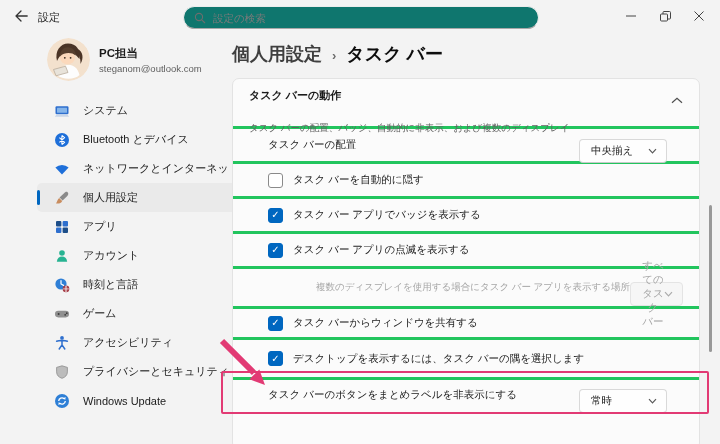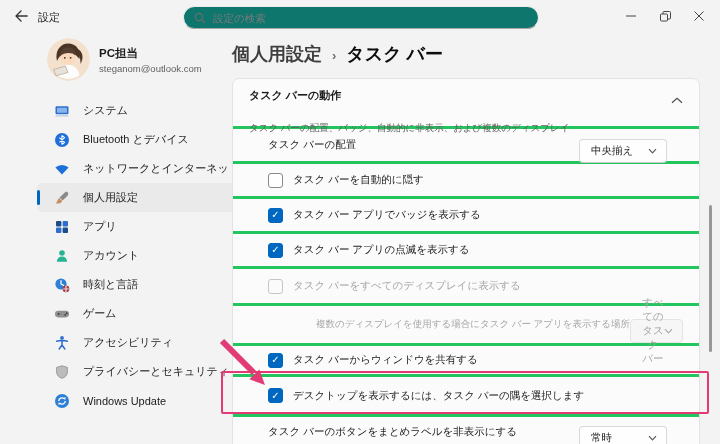--- a/index.html
+++ b/index.html
@@ -288,24 +288,20 @@
       <div class="row h35">
         <span class="checkbox checked">✓</span>
         <span class="row-label">タスク バー アプリでバッジを表示する</span>
       </div>
 
       <div class="row h35">
         <span class="checkbox checked">✓</span>
         <span class="row-label">タスク バー アプリの点滅を表示する</span>
       </div>
 
-      <div class="row h37 disabled">
-        <span class="checkbox"></span>
-        <span class="row-label">タスク バーをすべてのディスプレイに表示する</span>
-      </div>
 
       <div class="row h40 disabled compact">
         <span class="row-label">複数のディスプレイを使用する場合にタスク バー アプリを表示する場所</span>
         <button class="dropdown wide">
           <span>すべてのタスク バー</span>
           <svg class="chev" width="9" height="6" viewBox="0 0 9 6">
               <path d="M1 1.2 L4.5 4.8 L8 1.2" stroke="#ababab" stroke-width="1.2" fill="none"></path>
             </svg>
         </button>
       </div>

